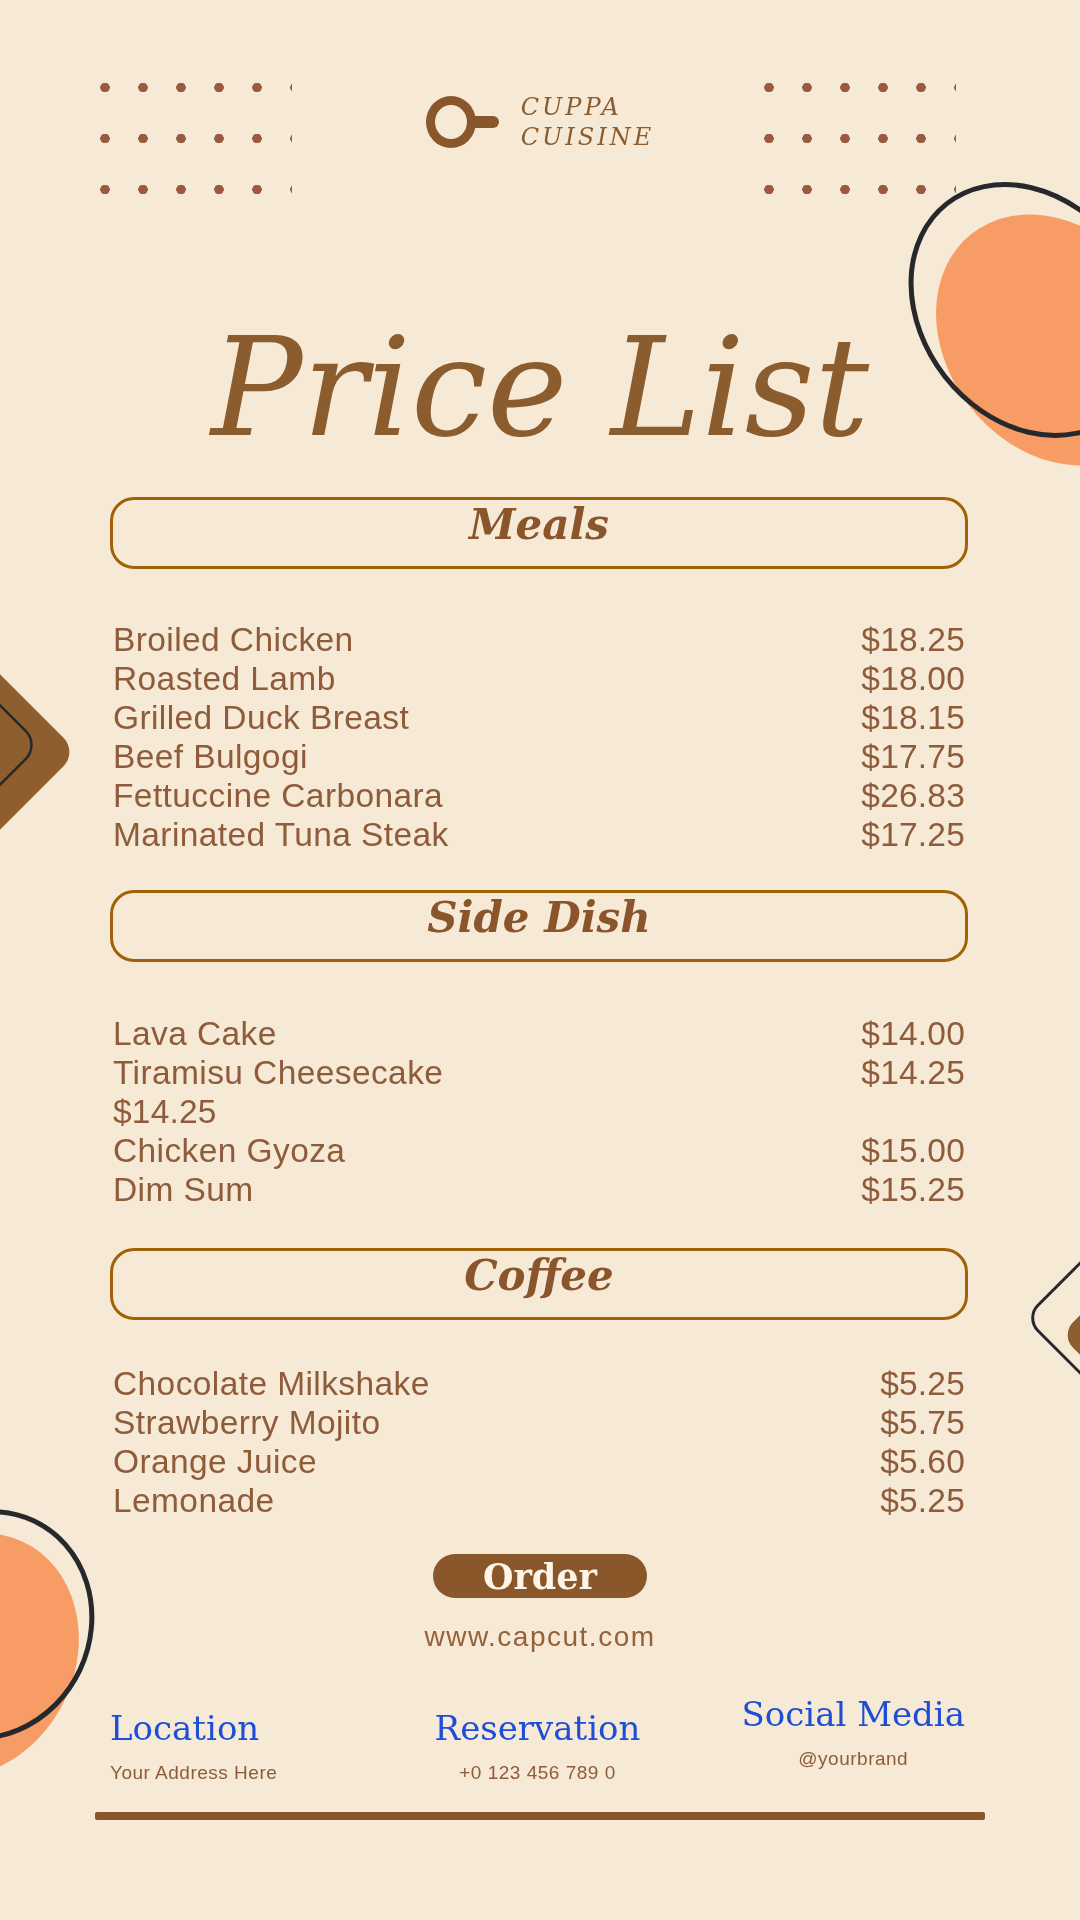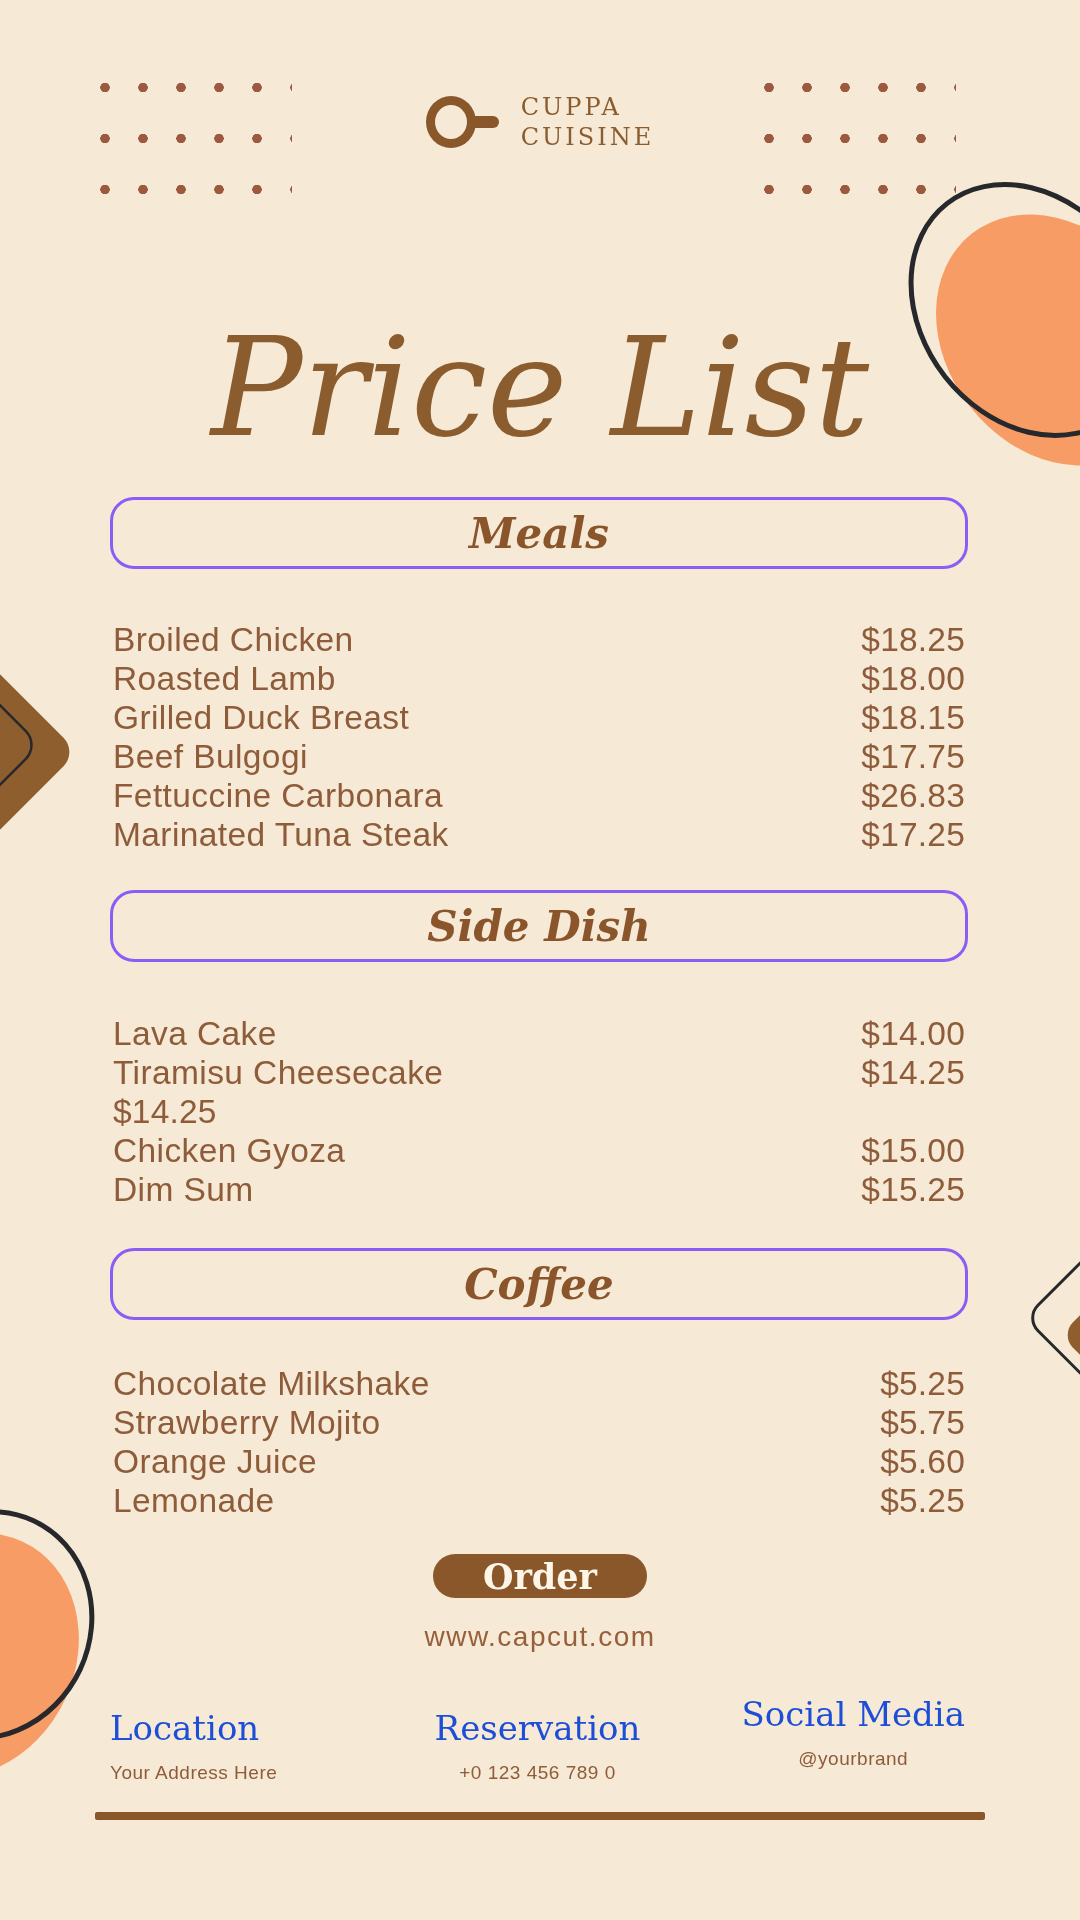--- a/index.html
+++ b/index.html
@@ -7,34 +7,34 @@
   .page{position:relative;width:1080px;height:1920px;background:#f6e9d5;overflow:hidden;}
 
   
   .dots{position:absolute;top:62px;width:206px;height:140px;
     background-image:radial-gradient(circle,#9b5940 4.5px,transparent 5px);
     background-size:38px 51px;}
   .dots-left{left:86px;}
   .dots-right{left:750px;}
 
   
-  .brand{position:absolute;top:92px;left:0;width:100%;display:flex;justify-content:center;align-items:center;gap:22px;}
+  .brand{position:absolute;top:92px;left:0;width:100%;display:flex;justify-content:center;align-items:center;gap:22px;font-style:italic;}
   .logo{display:flex;align-items:center;}
   .ring{width:32px;height:34px;border:9px solid #8a572b;border-radius:50%;}
   .handle{width:26px;height:12px;background:#8a572b;border-radius:0 6px 6px 0;margin-left:-3px;}
   .brand-text{font-family:"DejaVu Serif",serif;font-size:24px;letter-spacing:3px;color:#8b5c2e;line-height:30px;}
 
   
   .title{position:absolute;top:212px;left:0;width:100%;text-align:center;
     font-family:"DejaVu Serif",serif;font-style:italic;font-weight:400;
     font-size:136px;line-height:1.25;color:#8b5c2e;}
 
   
-  .box{position:absolute;left:110px;width:852px;height:66px;border:3px solid #8b5cf6;border-radius:24px;
-    display:flex;align-items:center;justify-content:center;
+  .box{position:absolute;left:110px;width:852px;height:66px;border:3px solid #a16207;border-radius:24px;
+    display:flex;justify-content:center;
     font-family:"DejaVu Serif",serif;font-style:italic;font-weight:bold;font-size:42px;color:#8a552b;}
   .box-meals{top:497px;}
   .box-side{top:890px;font-style:italic;}
   .box-coffee{top:1248px;}
 
   
   .list{position:absolute;left:113px;width:852px;}
   .list-meals{top:620px;}
   .list-side{top:1014px;}
   .list-coffee{top:1364px;}

